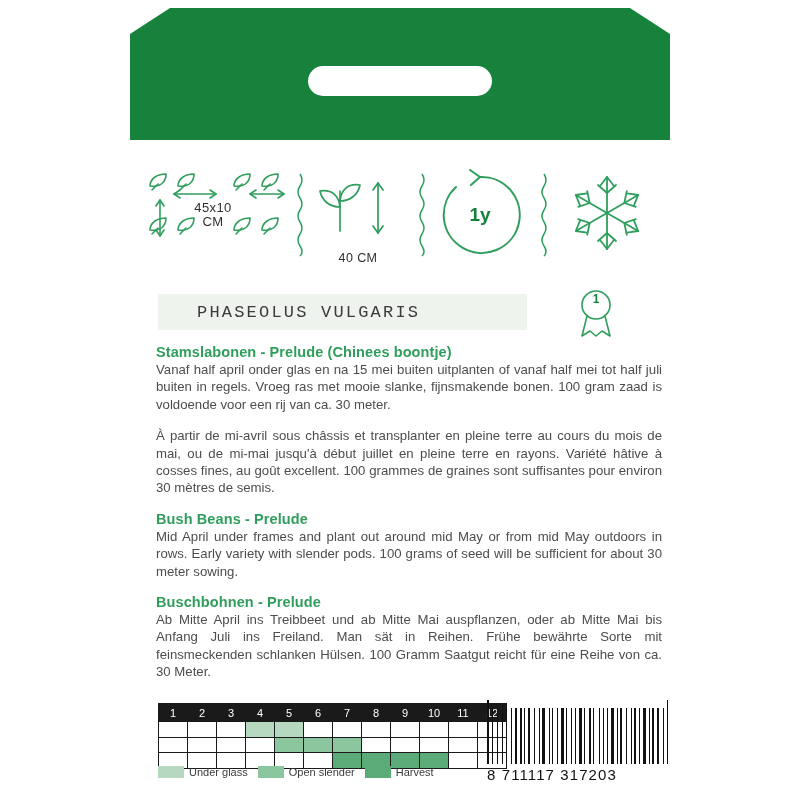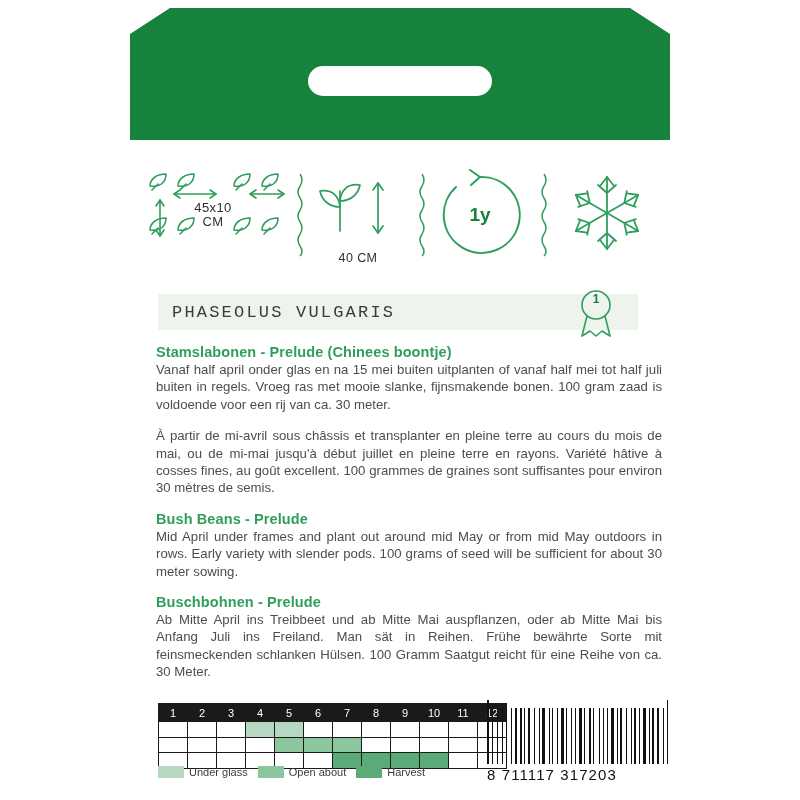--- a/index.html
+++ b/index.html
@@ -61,22 +61,22 @@
   }
   .year-icon{position:relative;width:92px;height:92px;}
   .year-label{
     position:absolute;left:0;top:0;width:92px;height:92px;
     display:flex;align-items:center;justify-content:center;
     color:#16823c;font-size:19px;font-weight:bold;
   }
 
   
   .latin-bar{
-    position:absolute;left:158px;top:294px;width:480px;height:36px;
-    background:#eef3ee;display:flex;align-items:center;
+    position:absolute;left:158px;top:294px;width:344px;height:36px;
+    background:#eef3ee;display:flex;align-items:center;padding-left:25px;
   }
   .latin-name{
     padding-left:14px;color:#3b3b3b;font-size:17px;letter-spacing:2.2px;
     font-family:"Liberation Mono", monospace;
   }
   .badge{
     position:absolute;left:572px;top:288px;width:48px;height:50px;
   }
   .badge-num{
     position:absolute;left:0;top:4px;width:48px;text-align:center;
@@ -367,21 +367,21 @@
     </table>
   </div>
 
   <div class="legend" id="legend">
       <div class="legend-item">
         <span class="swatch" style="background: rgb(183, 216, 192);"></span>
         <span class="txt">Under glass</span>
       </div>
       <div class="legend-item">
         <span class="swatch" style="background: rgb(140, 198, 159);"></span>
-        <span class="txt">Open about</span>
+        <span class="txt">Open slender</span>
       </div>
       <div class="legend-item">
         <span class="swatch" style="background: rgb(90, 171, 119);"></span>
         <span class="txt">Harvest</span>
       </div>
     </div>
 
   <div class="barcode" id="barcode">
       <div class="bar" style="width: 3px; height: 64px;"></div>
       <div class="bar" style="width: 1px; height: 64px; background: transparent;"></div>

